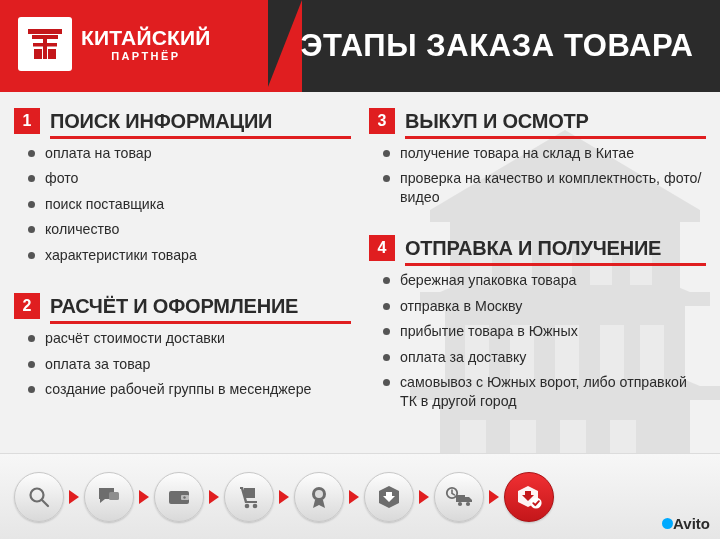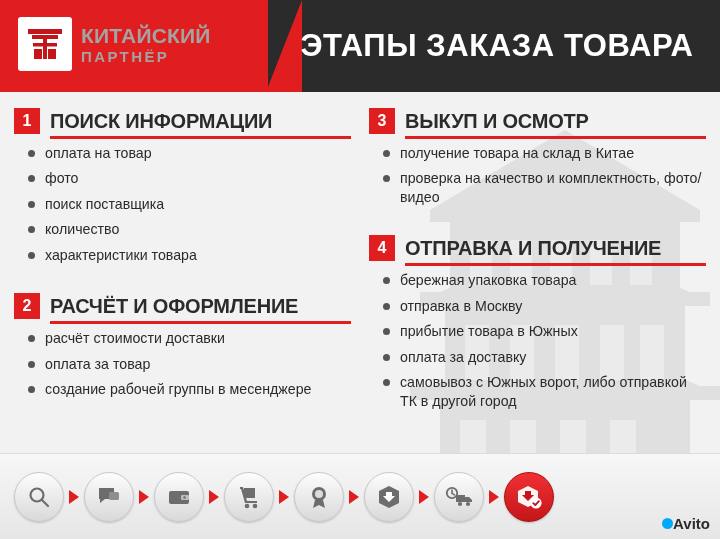--- a/index.html
+++ b/index.html
@@ -57,35 +57,35 @@
   }
   .logo-mark {
     width: 54px; height: 54px;
     background: #ffffff;
     border-radius: 3px;
     display: flex;
     align-items: center;
     justify-content: center;
   }
   .logo-text {
-    color: #a3a3a3;
+    color: #ffffff;
     line-height: 1;
   }
   .logo-text .l1 {
     display: block;
     font-size: 21px;
     font-weight: bold;
     letter-spacing: 0.2px;
   }
   .logo-text .l2 {
     display: block;
-    font-size: 15px;
+    font-size: 11px;
     font-weight: bold;
     letter-spacing: 2.4px;
-    text-align: left;
+    text-align: center;
     margin-top: 3px;
   }
   .header-title {
     position: absolute;
     left: 268px; right: 0; top: 0;
     height: 92px;
     display: flex;
     align-items: center;
     justify-content: center;
     color: #ffffff;

